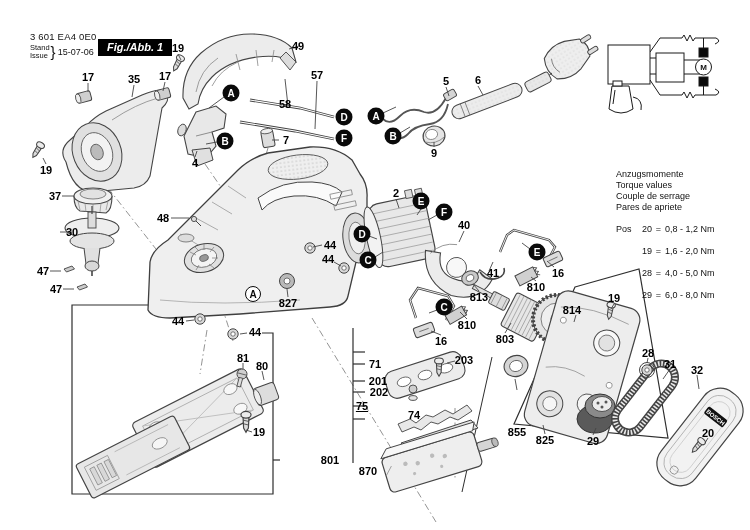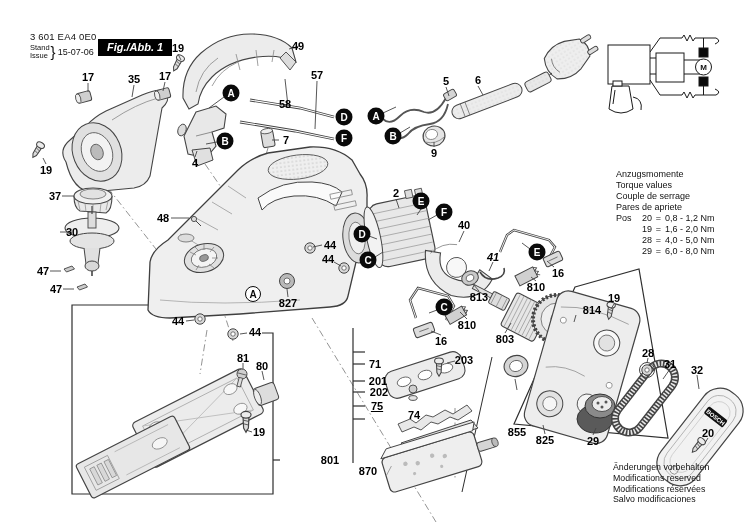--- a/index.html
+++ b/index.html
@@ -11,21 +11,21 @@
   .header{left:30px;top:31px;}
   .pn{font-size:9.5px;letter-spacing:.2px;white-space:nowrap;}
   .si-row{display:flex;align-items:center;margin-top:1px;}
   .si-col{display:flex;flex-direction:column;font-size:7.5px;line-height:8px;}
   .brace{font-size:15px;font-weight:300;margin:0 2px 0 1px;}
   .si-date{font-size:9px;}
   .figbox{left:98px;top:39px;background:#000;color:#fff;font-weight:bold;
           font-size:11px;padding:2px 9px 3px;white-space:nowrap;font-style:italic;}
   
   .torque{left:616px;top:169px;font-size:9px;line-height:11px;white-space:nowrap;}
-  .trow{display:flex;}
+  .trow{display:flex;margin-top:11px;}
   .tpos{width:21px;}
   .tnum{width:15px;text-align:right;}
   .teq{width:13px;text-align:center;}
   
   .notes{left:613px;top:462px;font-size:8.8px;line-height:10.8px;white-space:nowrap;}
   
   .callout{position:absolute;transform:translate(-50%,-50%);font-size:11px;font-weight:bold;
            color:#000;white-space:nowrap;z-index:5;}
   .marker{position:absolute;width:17px;height:17px;border-radius:50%;background:#0a0a0a;
           color:#fff;font-size:10px;font-weight:bold;display:flex;align-items:center;
@@ -529,26 +529,20 @@
         <span>4,0 - 5,0 Nm</span>
   </div>
   <div class="trow">
     <span class="tpos"></span>
         <span class="tnum">29</span>
         <span class="teq">=</span>
         <span>6,0 - 8,0 Nm</span>
   </div>
 </div>
 
-<div class="abs notes">
-  <div>Änderungen vorbehalten</div>
-  <div>Modifications reserved</div>
-  <div>Modifications réservées</div>
-  <div>Salvo modificaciones</div>
-</div>
 
 <div id="callout-layer">
       <div class="callout" style="left: 178px; top: 48px;">19</div>
       <div class="callout" style="left: 88px; top: 77px;">17</div>
       <div class="callout" style="left: 134px; top: 79px;">35</div>
       <div class="callout" style="left: 165px; top: 76px;">17</div>
       <div class="callout" style="left: 298px; top: 46px;">49</div>
       <div class="callout" style="left: 285px; top: 68px; margin-top: 36px;">58</div>
       <div class="callout" style="left: 317px; top: 75px;">57</div>
       <div class="callout" style="left: 46px; top: 170px;">19</div>
@@ -557,45 +551,45 @@
       <div class="callout" style="left: 434px; top: 153px;">9</div>
       <div class="callout" style="left: 286px; top: 140px;">7</div>
       <div class="callout" style="left: 195px; top: 163px;">4</div>
       <div class="callout" style="left: 55px; top: 196px;">37</div>
       <div class="callout" style="left: 52px; top: 232px; margin-left: 20px;">30</div>
       <div class="callout" style="left: 43px; top: 271px;">47</div>
       <div class="callout" style="left: 56px; top: 289px;">47</div>
       <div class="callout" style="left: 163px; top: 218px;">48</div>
       <div class="callout" style="left: 396px; top: 193px;">2</div>
       <div class="callout" style="left: 464px; top: 225px;">40</div>
-      <div class="callout" style="left: 493px; top: 257px; font-style: italic;">41</div>
+      <div class="callout" style="left: 493px; top: 273px;">41</div>
       <div class="callout" style="left: 558px; top: 273px;">16</div>
       <div class="callout" style="left: 536px; top: 287px;">810</div>
       <div class="callout" style="left: 479px; top: 297px;">813</div>
       <div class="callout" style="left: 467px; top: 325px;">810</div>
       <div class="callout" style="left: 441px; top: 341px;">16</div>
       <div class="callout" style="left: 505px; top: 339px;">803</div>
       <div class="callout" style="left: 330px; top: 245px;">44</div>
       <div class="callout" style="left: 328px; top: 259px;">44</div>
       <div class="callout" style="left: 288px; top: 303px;">827</div>
       <div class="callout" style="left: 178px; top: 321px;">44</div>
       <div class="callout" style="left: 255px; top: 332px;">44</div>
       <div class="callout" style="left: 243px; top: 358px;">81</div>
       <div class="callout" style="left: 262px; top: 366px;">80</div>
       <div class="callout" style="left: 259px; top: 432px;">19</div>
       <div class="callout" style="left: 289px; top: 460px; margin-left: 41px;">801</div>
       <div class="callout" style="left: 375px; top: 364px;">71</div>
       <div class="callout" style="left: 378px; top: 381px;">201</div>
       <div class="callout" style="left: 379px; top: 392px;">202</div>
-      <div class="callout" style="left: 377px; top: 406px; text-decoration: underline;">75</div>
+      <div class="callout" style="left: 362px; top: 406px; text-decoration: underline;">75</div>
       <div class="callout" style="left: 375px; top: 415px; margin-left: 39px;">74</div>
       <div class="callout" style="left: 464px; top: 360px;">203</div>
       <div class="callout" style="left: 368px; top: 471px; text-align: right;">870</div>
       <div class="callout" style="left: 614px; top: 298px;">19</div>
-      <div class="callout" style="left: 592px; top: 310px;">814</div>
+      <div class="callout" style="left: 572px; top: 310px;">814</div>
       <div class="callout" style="left: 648px; top: 353px;">28</div>
       <div class="callout" style="left: 670px; top: 364px;">31</div>
       <div class="callout" style="left: 697px; top: 370px;">32</div>
       <div class="callout" style="left: 517px; top: 396px; margin-top: 36px;">855</div>
       <div class="callout" style="left: 545px; top: 440px;">825</div>
       <div class="callout" style="left: 593px; top: 441px;">29</div>
       <div class="callout" style="left: 708px; top: 433px;">20</div>
       <div class="marker" style="left: 231px; top: 93px;">A</div>
       <div class="marker" style="left: 225px; top: 141px;">B</div>
       <div class="marker" style="left: 344px; top: 117px;">D</div>

